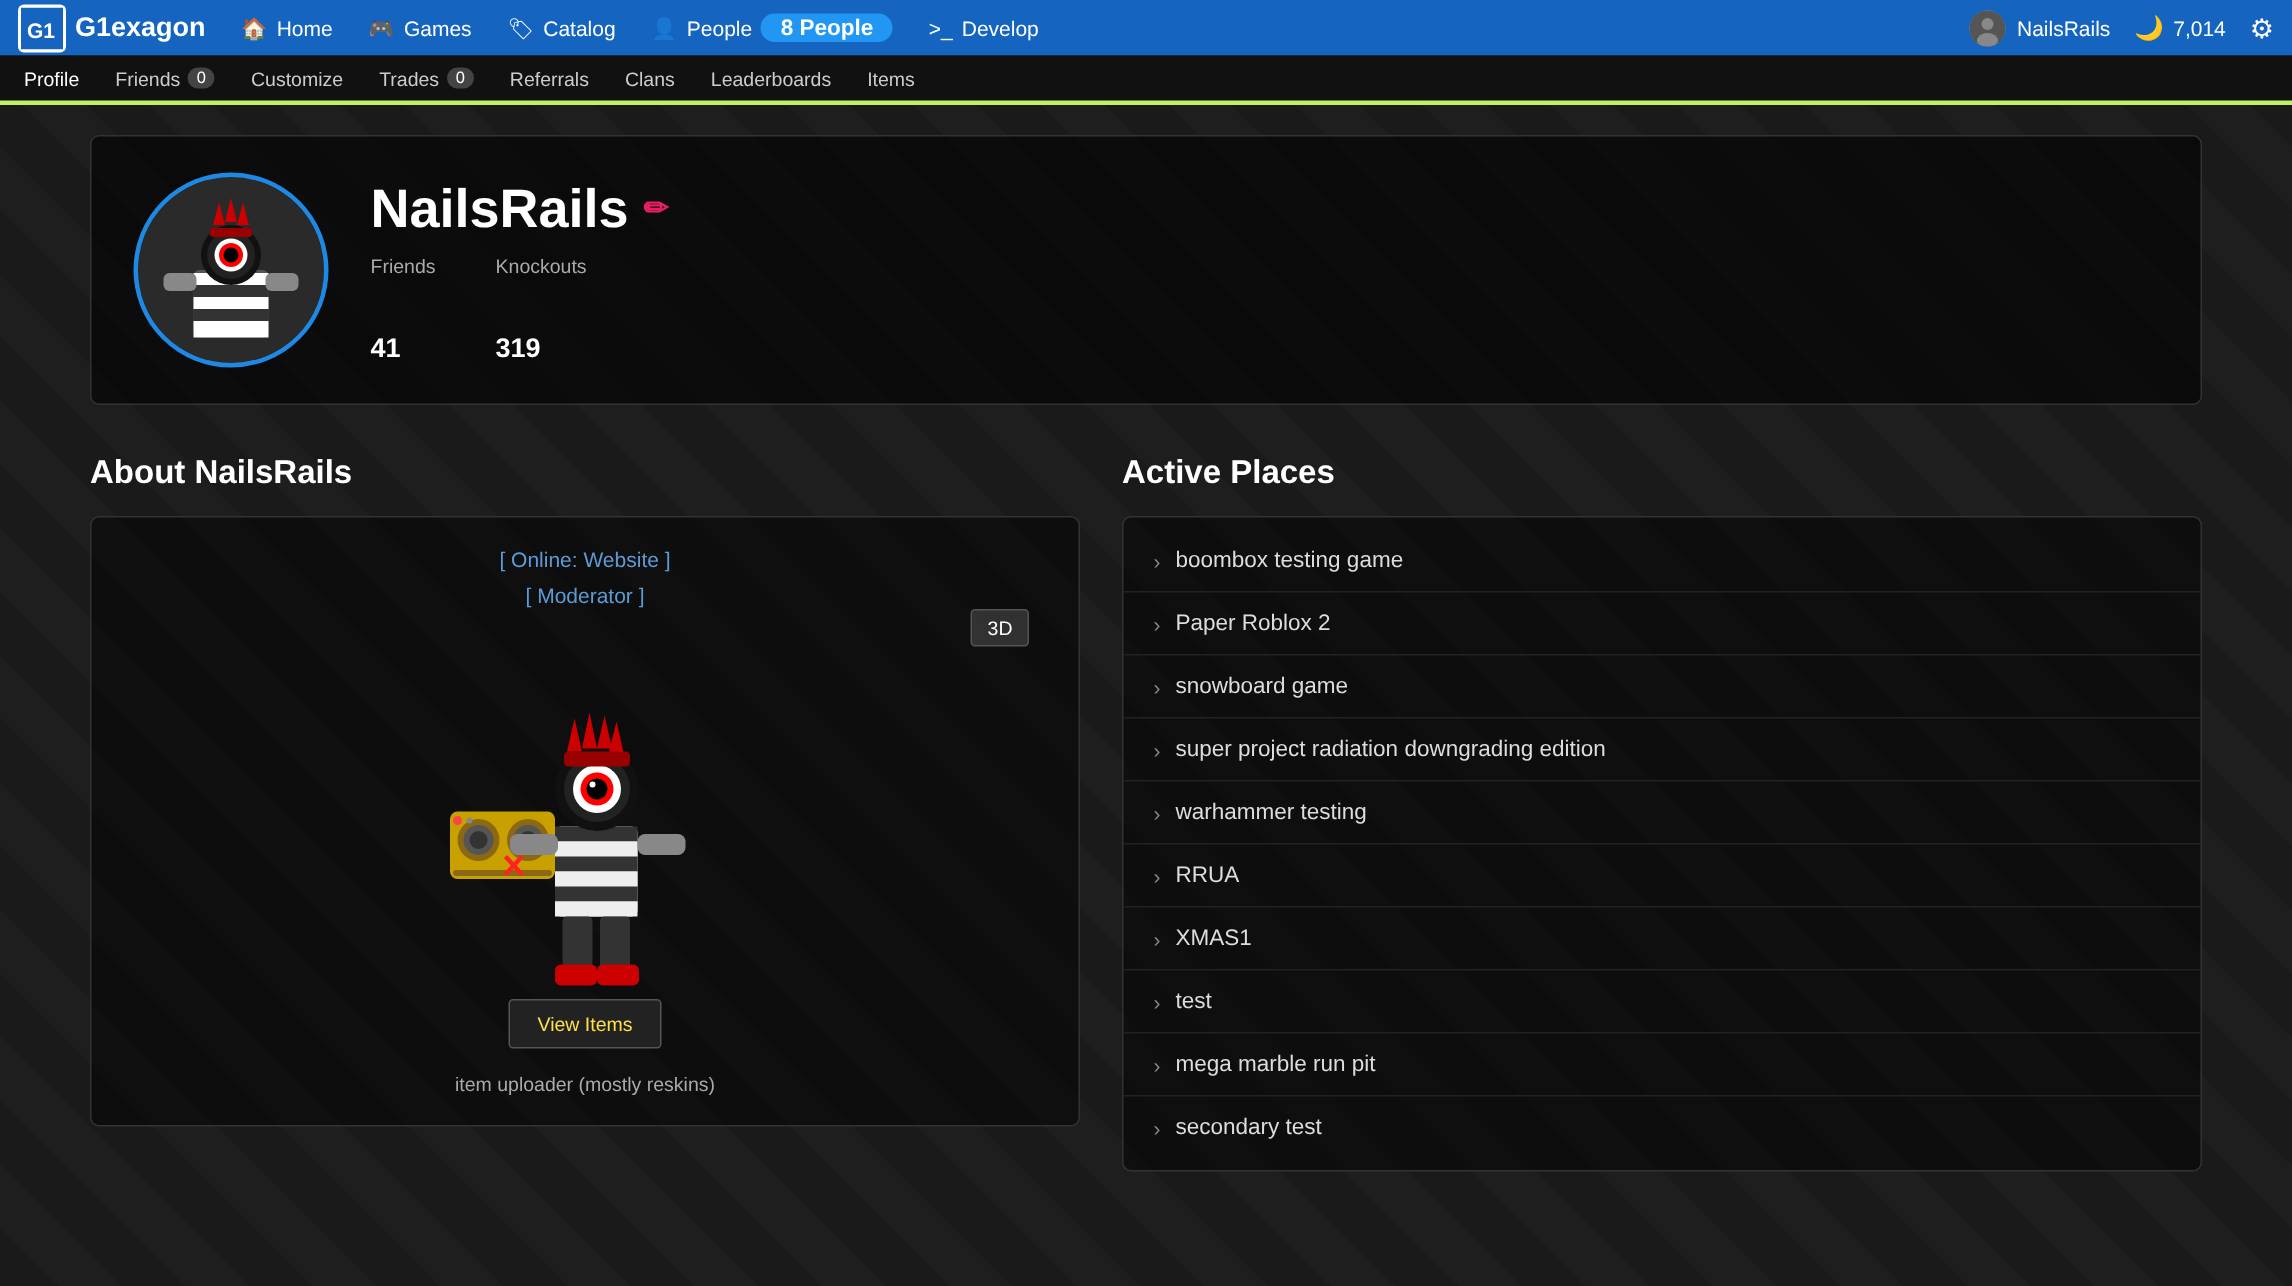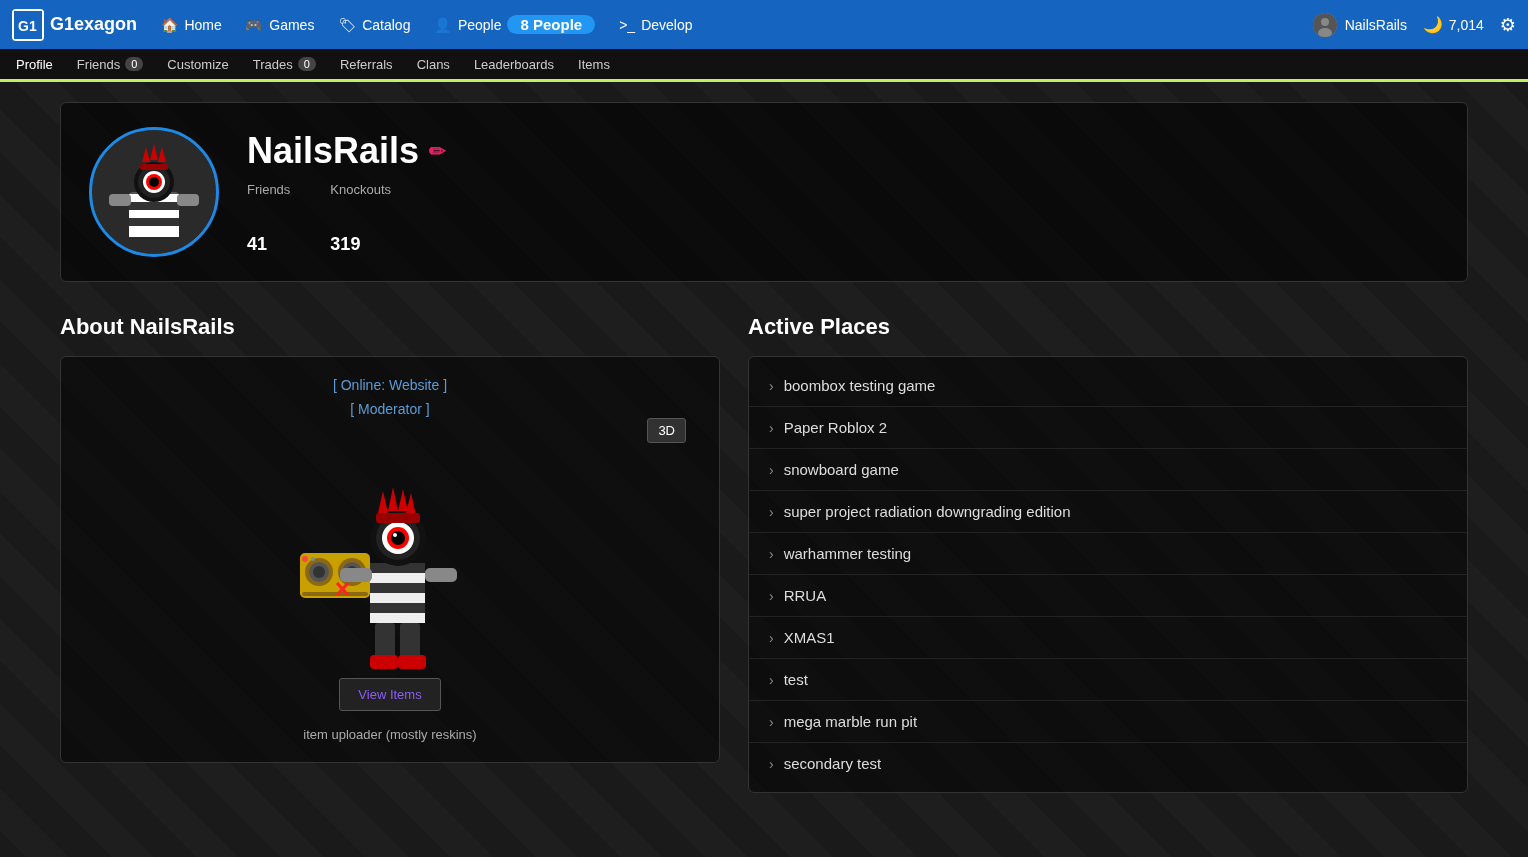--- a/index.html
+++ b/index.html
@@ -9,21 +9,21 @@
       font-family: Arial, sans-serif;
       font-size: 14px;
       min-height: 857px;
       width: 1528px;
       overflow-x: hidden;
     }
 
     
     #top-nav {
       background: linear-gradient(180deg, #1565c0 0%, #1565c0 100%);
-      height: 49px;
+      height: 37px;
       display: flex;
       align-items: center;
       padding: 0 12px;
       justify-content: space-between;
     }
     .top-nav-left {
       display: flex;
       align-items: center;
       gap: 24px;
     }
@@ -261,21 +261,21 @@
     .avatar-3d-img {
       width: 260px;
       height: 280px;
       display: flex;
       align-items: center;
       justify-content: center;
     }
     .view-items-btn {
       display: block;
       background: #222;
-      color: #8b5cf6;
+      color: #fde047;
       border: 1px solid #555;
       padding: 8px 18px;
       font-size: 13px;
       cursor: pointer;
       border-radius: 3px;
       margin: 0 auto;
       margin-top: -20px;
     }
     .about-description {
       color: #aaa;

